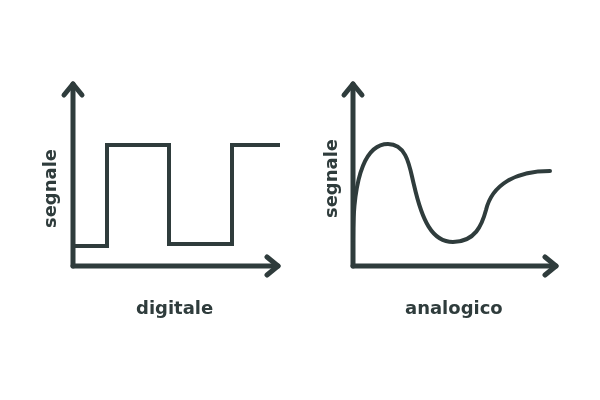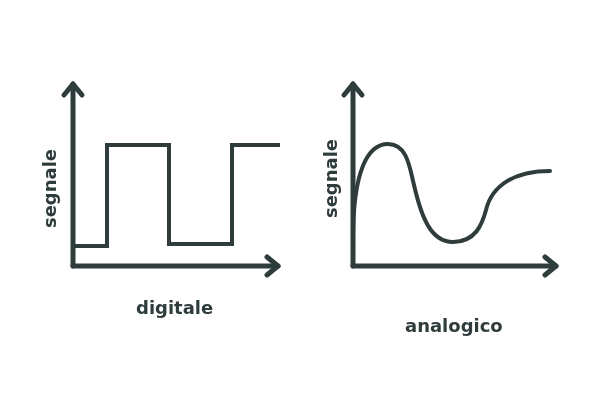--- a/index.html
+++ b/index.html
@@ -31,13 +31,13 @@
     </g>
 
     <path stroke-width="4" d="M353,240 C353,170 368,144 388,144 C408,144 410,170 414,185 C422,220 432,242 453,242 C475,242 482,225 486,210 C492,185 515,171 550,171"></path>
   </g>
 </svg>
 
 <div class="ylbl" style="left:10px; top:178px;">segnale</div>
 <div class="lbl" style="left:136px; top:297px;">digitale</div>
 
 <div class="ylbl" style="left:291px; top:168px;">segnale</div>
-<div class="lbl" style="left:405px; top:315px;">analogico</div>
+<div class="lbl" style="left:405px; top:297px;">analogico</div>
 
 </body></html>

